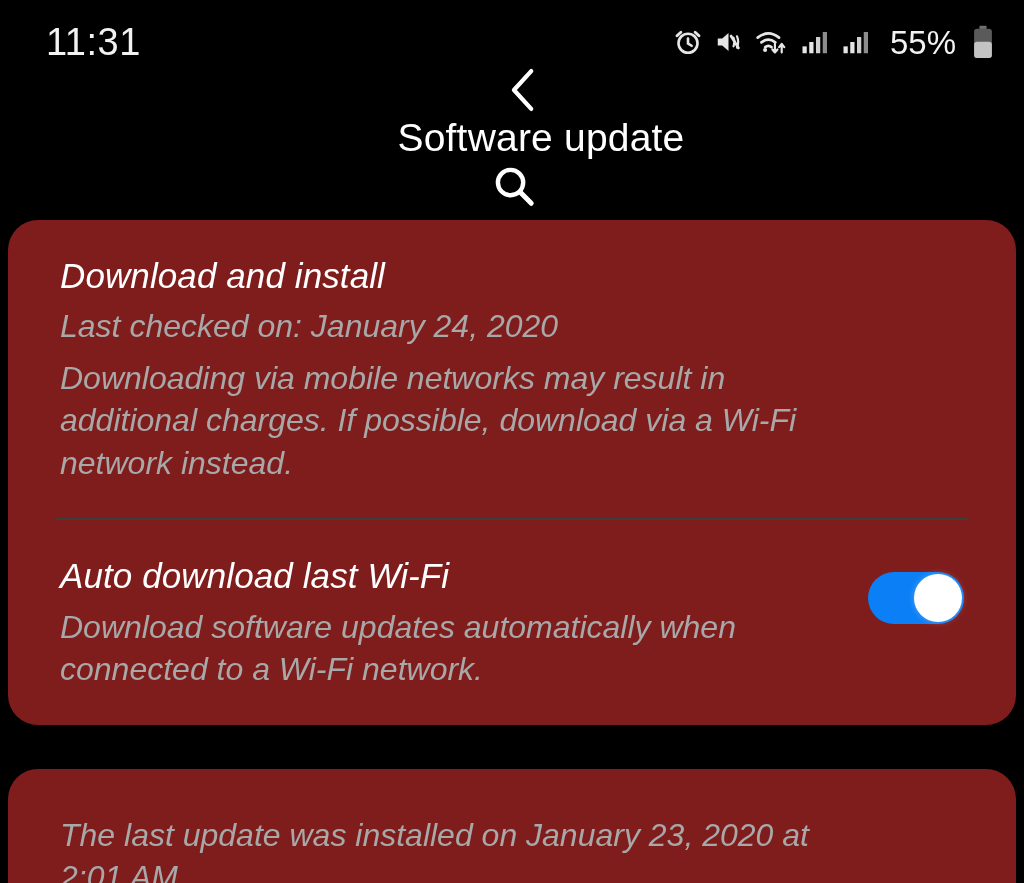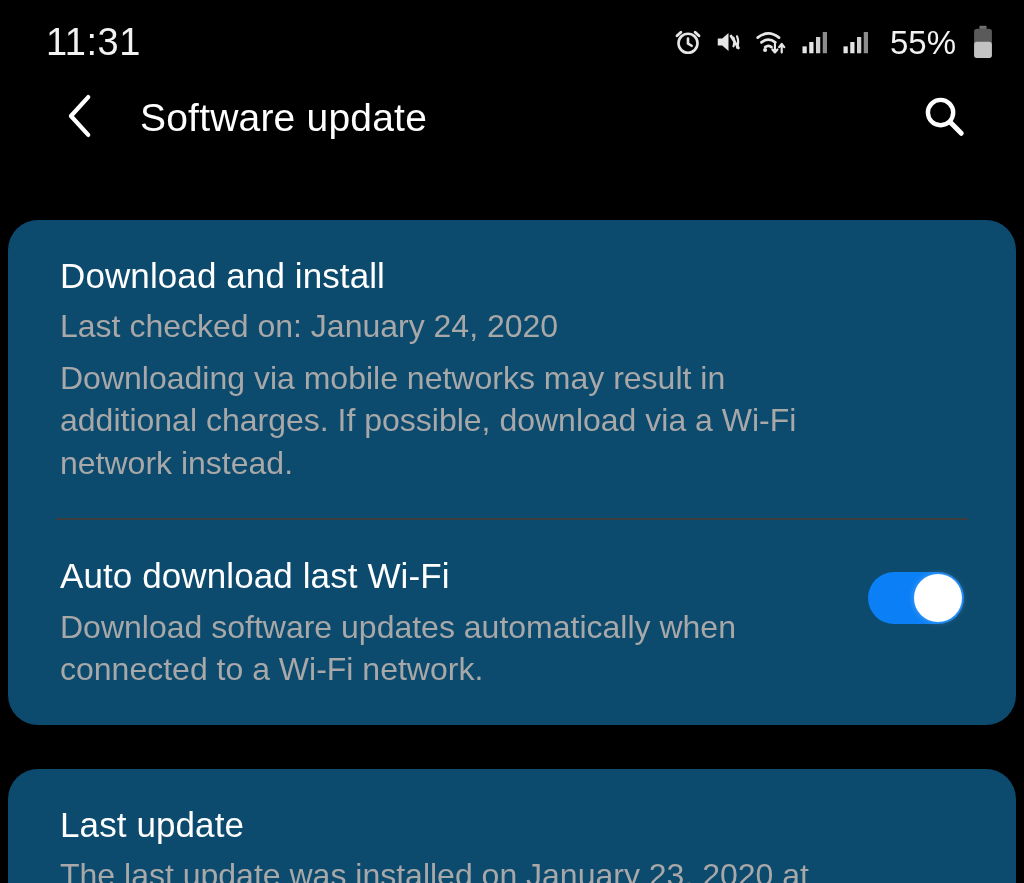--- a/index.html
+++ b/index.html
@@ -40,20 +40,21 @@
     margin-right:5px;
     line-height:1;
   }
 
   
   .appbar{
     height:100px;
     display:flex;
     align-items:center;
     padding:0 34px 0 56px;
+    flex-direction:column;
   }
   .back-btn{
     width:48px; height:48px;
     display:flex; align-items:center; justify-content:center;
     flex:0 0 auto;
     cursor:pointer;
   }
   .appbar-title{
     color:#ffffff;
     font-size:39px;
@@ -69,24 +70,25 @@
     flex:0 0 auto;
     margin-right:18px;
     cursor:pointer;
   }
 
   
   .content{
     padding:0 8px;
   }
   .card{
-    background:#0c4a6e;
+    background:#7f1d1d;
     border-radius:30px;
     margin-top:52px;
     overflow:hidden;
+    font-style:italic;
   }
   .card.second{ margin-top:44px; }
 
   .row{
     padding:36px 52px 34px 52px;
     display:flex;
     align-items:flex-start;
   }
   .row-texts{ flex:1 1 auto; min-width:0; }
   .row-title{
@@ -255,19 +257,18 @@
           <div class="knob"></div>
         </div>
       </div>
     </div>
 
   </div>
 
   <div class="card second">
     <div class="row">
       <div class="row-texts">
-        <div class="row-title">Last update</div>
         <div class="row-sub">The last update was installed on January 23, 2020 at 2:01 AM.</div>
       </div>
     </div>
   </div>
 
 </div>
 
 </body></html>

